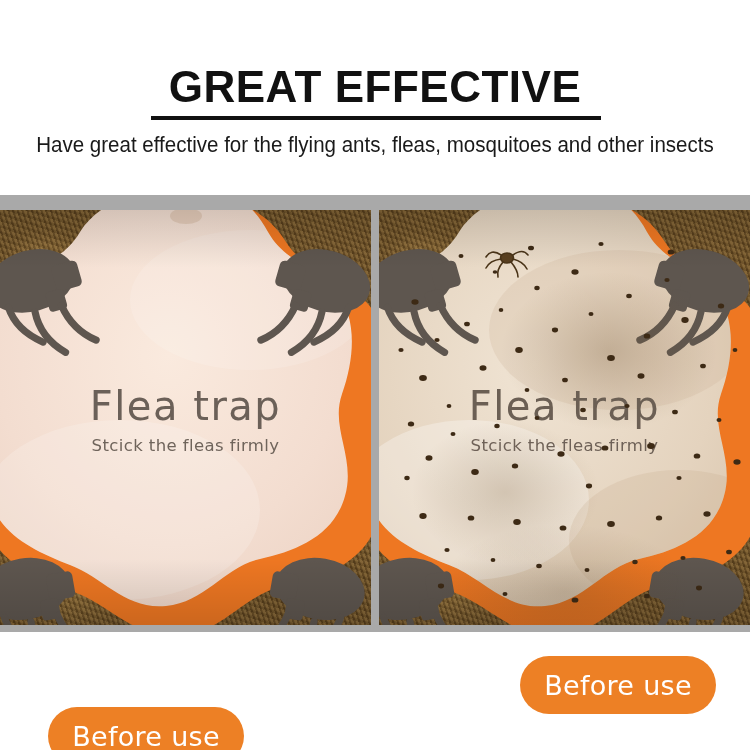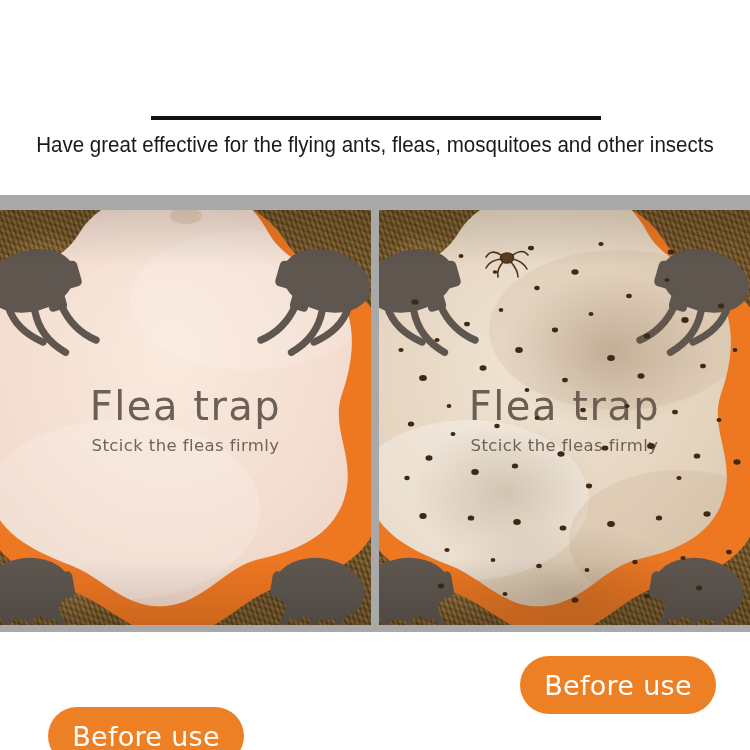--- a/index.html
+++ b/index.html
@@ -175,20 +175,21 @@
     justify-content: center;
     letter-spacing: 0.3px;
   }
   .pill-before { left: 48px;  top: 675px; width: 196px; margin-top: 32px; }
   .pill-after  { left: 520px; top: 656px; width: 196px; }
 </style>
 </head>
 <body>
 
 <div class="header">
+  <div class="headline">GREAT EFFECTIVE</div>
   <div class="headline-rule"></div>
   <div class="subhead">Have great effective for the flying ants, fleas, mosquitoes and other insects</div>
 </div>
 
 <div class="photo-strip">
 
   <div class="strip-band-top"></div>
   <div class="strip-band-mid"></div>
   <div class="strip-band-bottom"></div>
 

